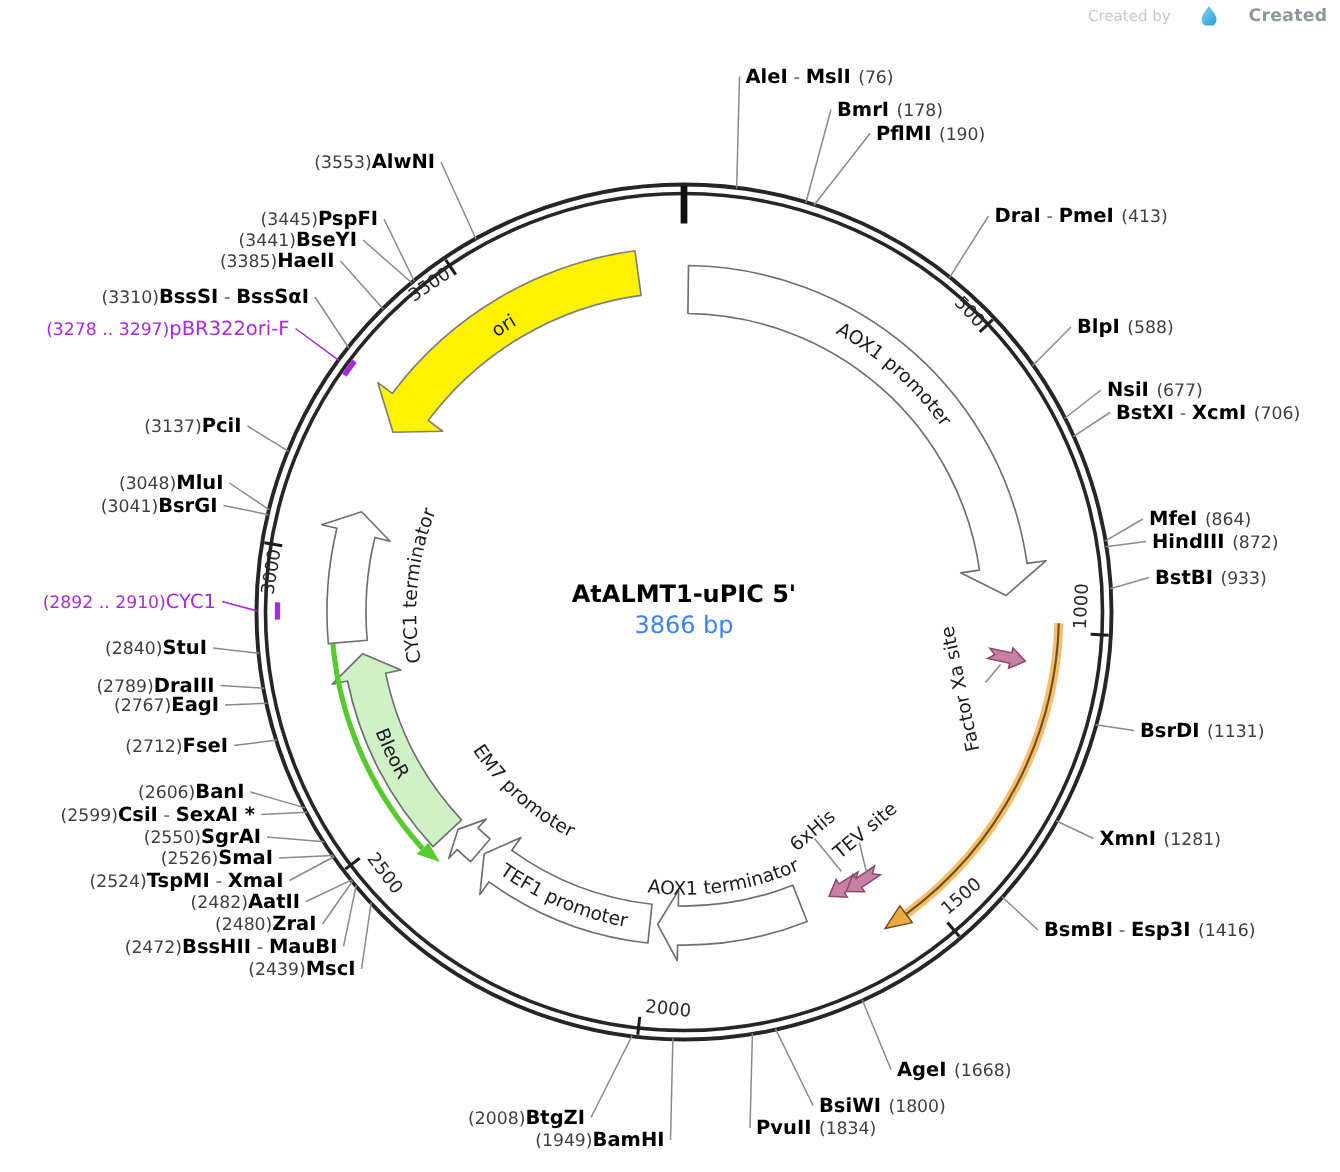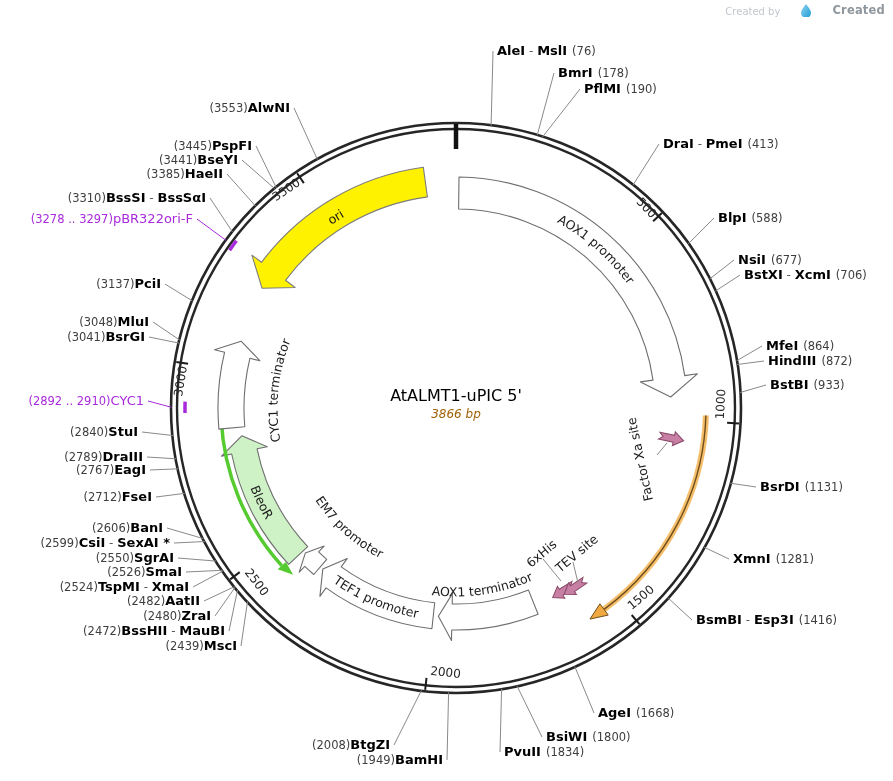--- a/index.html
+++ b/index.html
@@ -3,22 +3,22 @@
 <meta charset="utf-8">
 <style>
   html,body{margin:0;padding:0;background:#ffffff;}
   .stage{position:relative;width:893px;height:781px;background:#ffffff;overflow:hidden;
          font-family:"DejaVu Sans","Liberation Sans",sans-serif;}
   .credit{position:absolute;top:3px;right:8px;display:flex;align-items:flex-end;gap:20px;
           font-size:10px;color:#c3c8cd;}
   .credit .brand{font-size:11.5px;font-weight:bold;color:#8f979e;letter-spacing:.2px;}
   .credit .logo{display:inline-block;width:12px;height:14px;}
   .title-block{position:absolute;left:456px;top:386px;transform:translateX(-50%);text-align:center;}
-  .ptitle{font-size:16px;font-weight:normal;color:#000;white-space:nowrap;}
-  .plen{font-size:12px;color:#a16207;margin-top:2px;font-style:italic;}
+  .ptitle{font-size:16px;font-weight:bold;color:#000;white-space:nowrap;}
+  .plen{font-size:16px;color:#3b82f6;margin-top:2px;}
   svg text{user-select:none;}
 </style>
 </head>
 <body>
 
 <div class="stage">
   <div class="credit">
     <span>Created by</span>
     <span class="logo">
       <svg width="12" height="14" viewBox="-6 -7 12 14">

